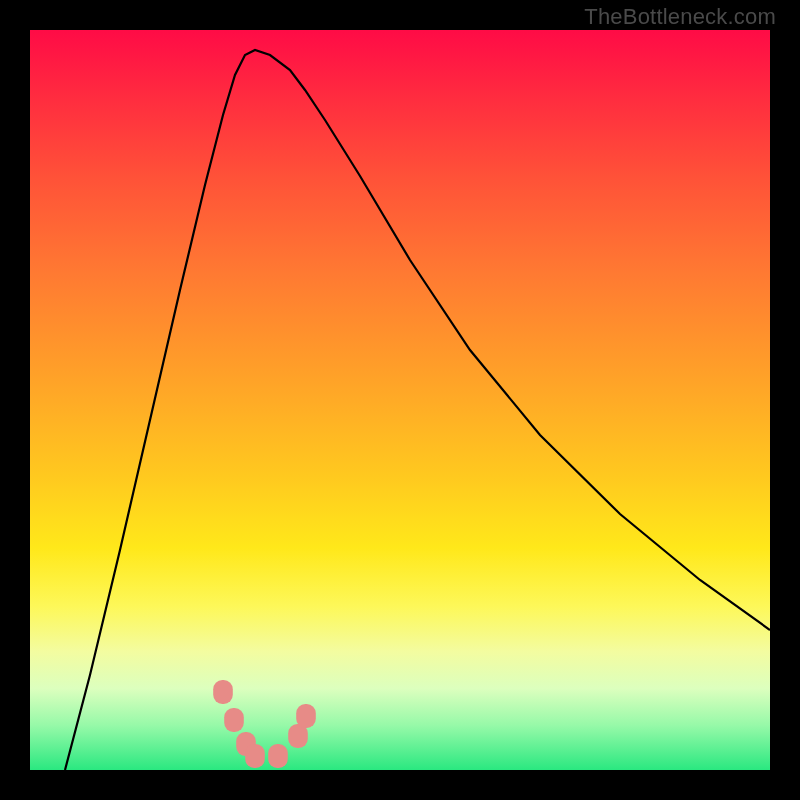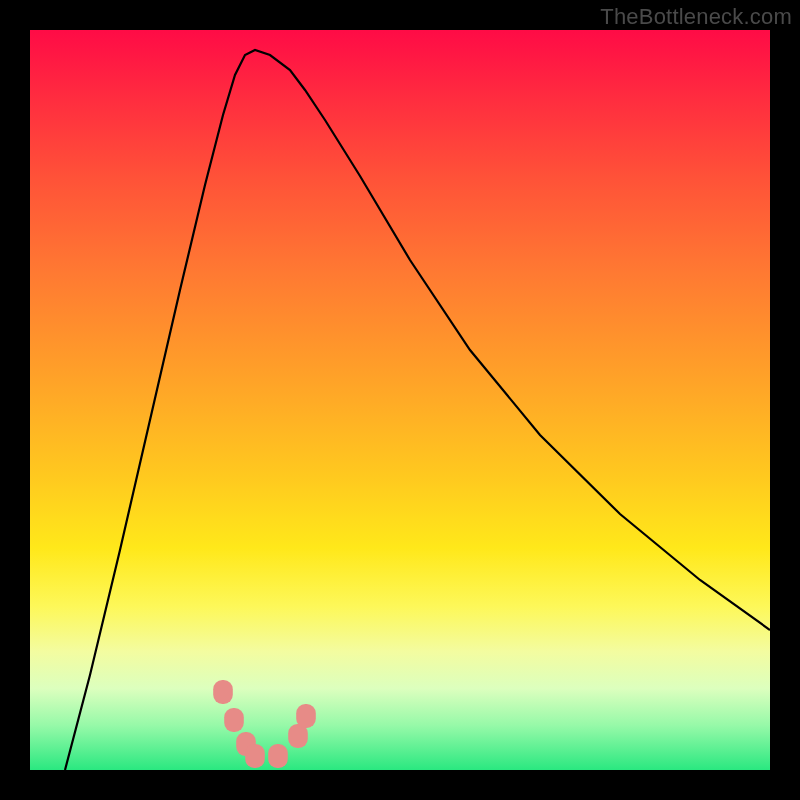--- a/index.html
+++ b/index.html
@@ -27,21 +27,21 @@
       #ffe81a 70%,
       #fdf85a 78%,
       #f3fca0 84%,
       #dcffbe 89%,
       #96f9a8 94%,
       #2ae880 100%);
   }
   .watermark {
     position: absolute;
     top: 4px;
-    right: 8px;
+    right: 24px;
     color: #4a4a4a;
     font-size: 22px;
     font-weight: 500;
     letter-spacing: 0.2px;
     z-index: 10;
   }
   svg {
     position: absolute;
     left: 0;
     top: 0;

